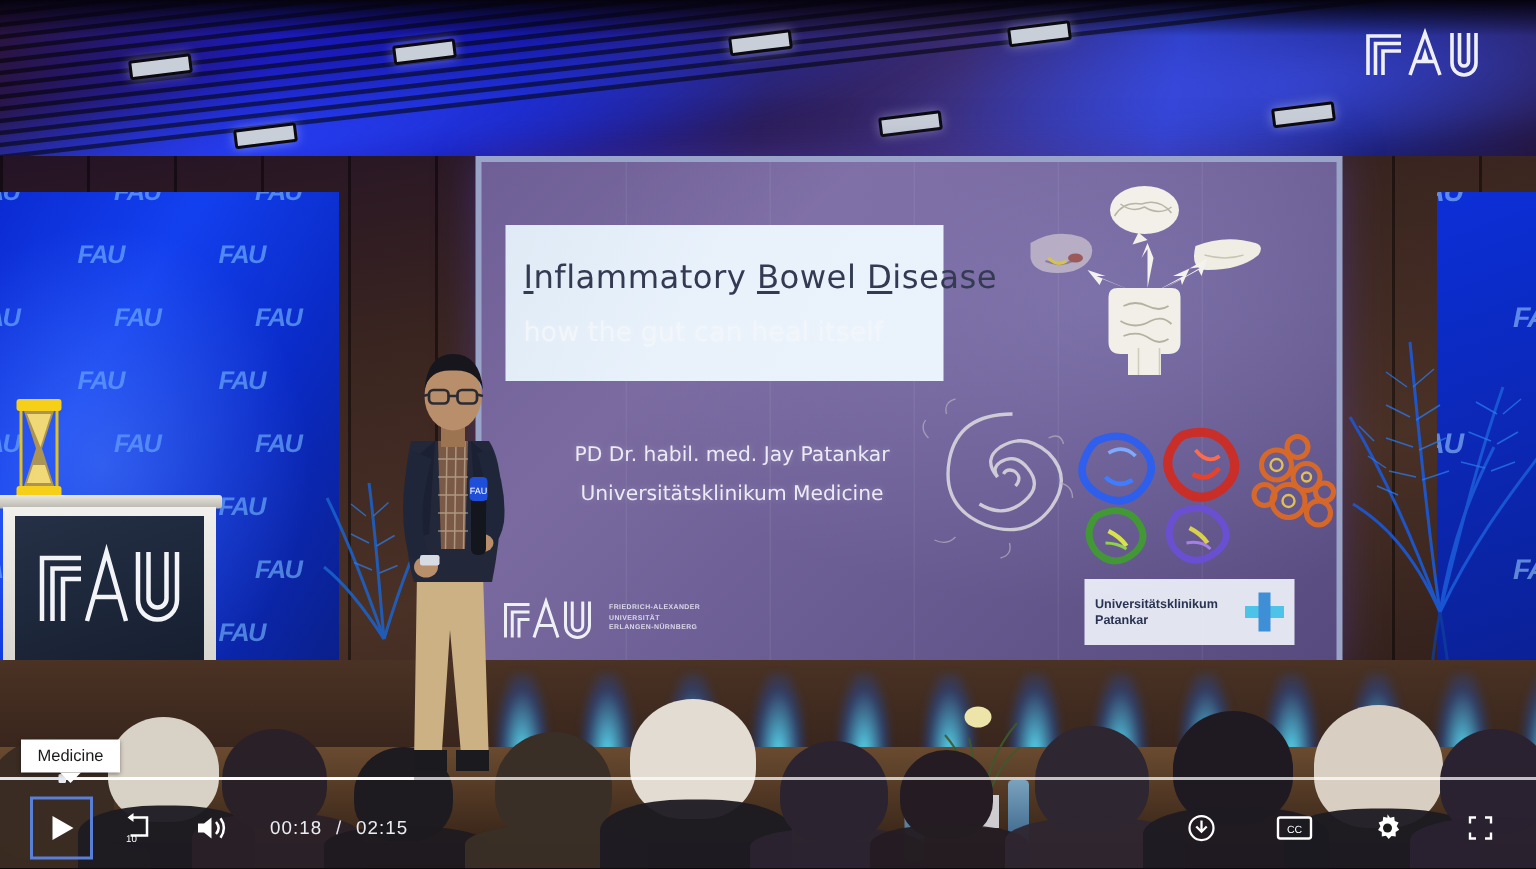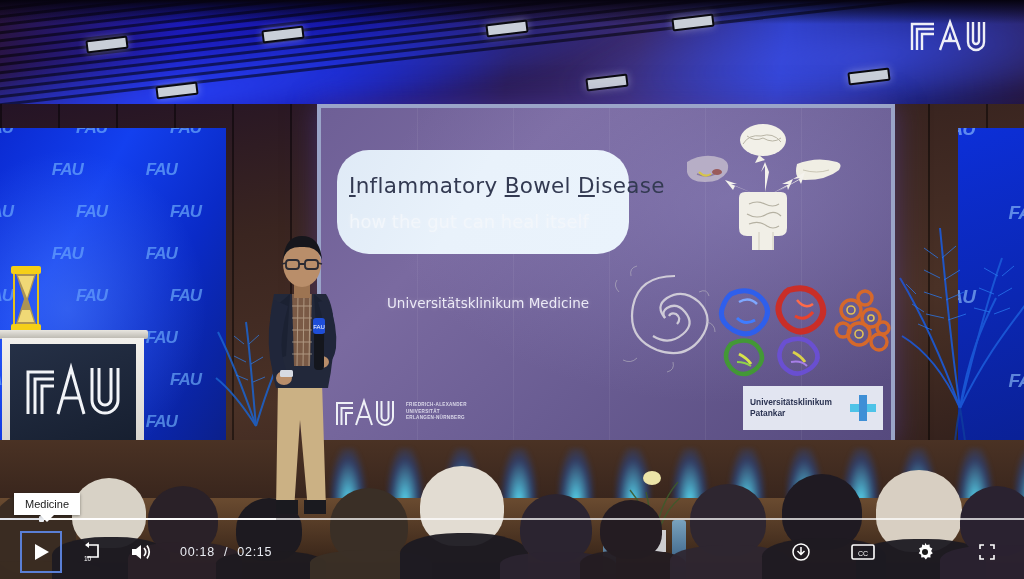--- a/index.html
+++ b/index.html
@@ -75,39 +75,39 @@
   .screen-frame { position:absolute; left:317px; top:104px; width:578px; height:340px;
     background:#9aa4c8; padding:4px; box-shadow:0 0 26px rgba(80,60,160,.55); }
   .slide { position:relative; width:100%; height:100%; overflow:hidden;
     background:linear-gradient(135deg,#6e5f96 0%, #7a6aa0 28%, #6a5d93 58%, #564a7e 100%); }
   .slide::before { content:""; position:absolute; inset:0;
     background:radial-gradient(ellipse at 72% 28%, rgba(160,150,210,.35), rgba(0,0,0,0) 60%); }
   .slide-vcol { position:absolute; top:0; bottom:0; width:1px; background:rgba(255,255,255,.06); }
 
   .title-box { position:absolute; left:16px; top:42px; width:292px; height:104px;
     background:linear-gradient(120deg,#dfeaf6 0%, #e9f2fb 45%, #eaf3fc 100%);
-    display:flex; flex-direction:column; justify-content:center; padding-left:12px;border-radius:32px; }
+    display:flex; flex-direction:column; justify-content:center; padding-left:12px; }
   .slide-title { font-size:21.5px; color:#333a52; letter-spacing:.3px; white-space:nowrap;
     font-family:"DejaVu Sans", sans-serif; font-weight:400; }
   .slide-title u { text-decoration:underline; text-underline-offset:2px; }
   .slide-sub { font-size:18px; color:#f2f6fb; margin-top:13px; white-space:nowrap;
     font-family:"DejaVu Sans", sans-serif; text-shadow:0 0 5px rgba(255,255,255,.35); }
 
   .presenter { position:absolute; left:22px; top:182px; width:290px; text-align:center;
     color:#eceaf6; font-family:"DejaVu Sans", sans-serif; text-shadow:0 0 4px rgba(255,255,255,.25); }
   .presenter div { font-size:13.5px; line-height:26px; white-space:nowrap; }
 
   .anat { position:absolute; left:352px; top:14px; width:180px; height:135px; }
   .micro { position:absolute; left:282px; top:150px; width:290px; height:120px; }
 
   .slide-logo-fau { position:absolute; left:12px; bottom:12px; width:148px; height:32px;
     display:flex; align-items:center; gap:7px; }
   .fau-sub { font-size:4.6px; line-height:6.4px; color:rgba(240,240,250,.82);
     letter-spacing:.3px; font-weight:700; }
-  .slide-logo-uk { position:absolute; right:8px; bottom:10px; width:140px; height:44px;
+  .slide-logo-uk { position:absolute; right:28px; bottom:10px; width:140px; height:44px;
     background:rgba(238,242,250,.92); display:flex; align-items:center;
     justify-content:space-between; padding:0 7px; }
   .uk-text { font-size:8.4px; line-height:11px; color:#2b3352; font-weight:700; }
   .uk-cross { position:relative; width:26px; height:26px; }
   .uk-cross i { position:absolute; background:#4ec3e8; }
   .uk-cross i.v { left:9px; top:0; width:8px; height:26px; background:#3f8fd6; }
   .uk-cross i.h { left:0; top:9px; width:26px; height:8px; }
 
   
   .speaker { position:absolute; left:252px; top:232px; width:110px; height:282px; z-index:5; }
@@ -350,20 +350,21 @@
         <div class="slide-vcol" style="left:480px"></div>
 
         <div class="title-box">
           <div class="slide-title">
             <u>I</u><span>nflammatory </span><u>B</u><span>owel </span><u>D</u><span>isease</span>
           </div>
           <div class="slide-sub">how the gut can heal itself</div>
         </div>
 
         <div class="presenter">
+          <div>PD Dr. habil. med. Jay Patankar</div>
           <div>Universitätsklinikum Medicine</div>
         </div>
 
         <div class="anat">
           <svg viewBox="0 0 180 135" width="180" height="135">
 
             <g>
               <ellipse cx="90" cy="18" rx="23" ry="16" fill="#f2f0e8"></ellipse>
               <path d="M70,22 q6,-10 18,-8 q12,-4 20,6 M74,14 q8,6 16,2 q10,6 18,0" stroke="#b9b5a6" stroke-width="1" fill="none"></path>
               <path d="M86,33 l-4,8 l10,-3 Z" fill="#f2f0e8"></path>

